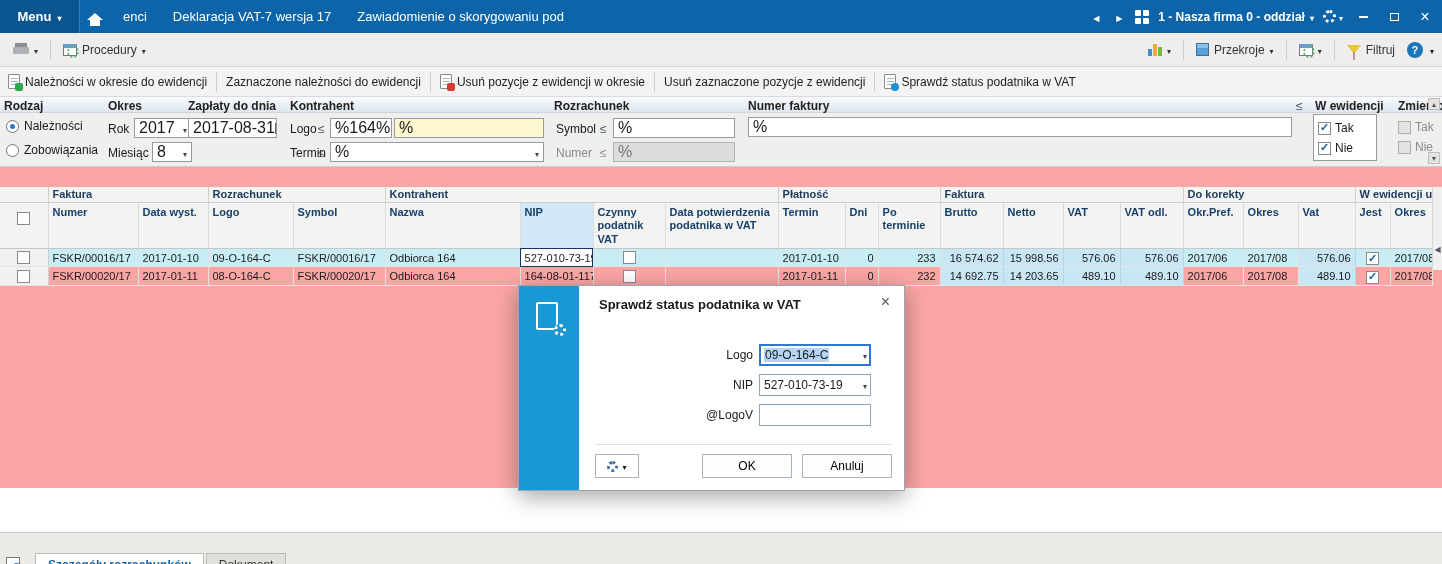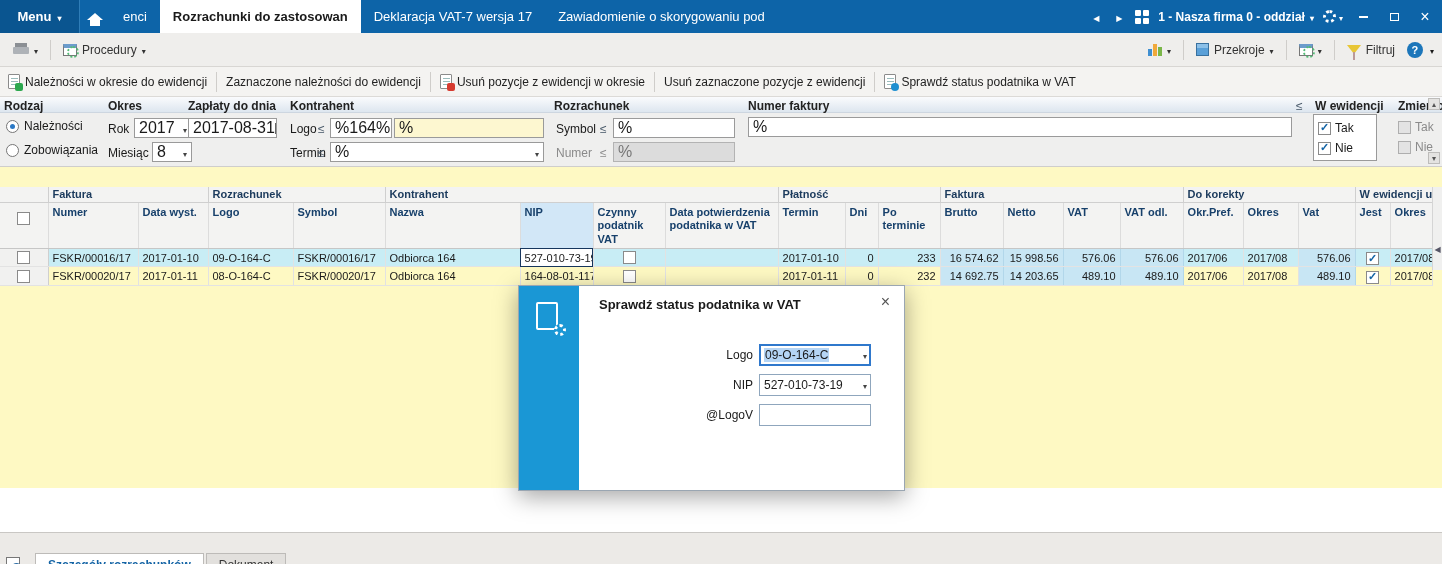--- a/index.html
+++ b/index.html
@@ -1,18 +1,18 @@
 <!DOCTYPE html>
 <html><head>
 <meta charset="utf-8">
 <style>
 *{margin:0;padding:0;box-sizing:border-box}
 html,body{width:1442px;height:564px;overflow:hidden;background:#fff;
   font-family:"Liberation Sans",sans-serif;font-size:12px;color:#1a1a1a}
-.app{position:relative;width:1442px;height:488px;background:#fef9c3}
+.app{position:relative;width:1442px;height:488px;background:#fca5a5}
 
 
 .chev::after{content:"▾";font-size:8px;line-height:1;display:inline-block}
 .gl-left::after{content:"◀";font-size:8px}
 .gl-right::after{content:"▶";font-size:8px}
 .gl-up::after{content:"▴";font-size:8px}
 .gl-down::after{content:"▾";font-size:8px}
 .gl-close::after{content:"×";font-size:16px;line-height:1}
 .gear{width:13px;height:13px;border-radius:50%;border:3px dotted #fff;display:inline-block}
 
@@ -169,21 +169,20 @@
   <div class="topbar">
     <div class="menu-btn">
       <span>Menu</span>
       <span class="chev"></span>
     </div>
     <div class="home-btn">
       <span class="home-ico"></span>
     </div>
     <div class="ttabs">
       <div class="ttab">enci</div>
-      <div class="ttab active">Rozrachunki do zastosowan</div>
       <div class="ttab">Deklaracja VAT-7 wersja 17</div>
       <div class="ttab">Zawiadomienie o skorygowaniu pod</div>
     </div>
     <div class="topbar-right">
       <span class="navarrow gl-left"></span>
       <span class="navarrow gl-right"></span>
       <span class="apps-grid">
           <span></span>
           <span></span>
           <span></span>
@@ -515,20 +514,28 @@
           <span class="chev"></span>
         </div>
       </div>
       <div class="mrow" style="top:118px">
         <span class="mlabel">@LogoV</span>
         <div class="minp">
           <span></span>
         </div>
       </div>
 
+      <div class="modal-footer">
+        <div class="gear-btn">
+          <span class="gear"></span>
+          <span class="chev"></span>
+        </div>
+        <button class="btn ok">OK</button>
+        <button class="btn cancel">Anuluj</button>
+      </div>
     </div>
   </div>
 
   <div class="bottombar">
     <div class="bb-inner">
       <div class="bb-ico">
         <span class="mag"></span>
         <span class="chev"></span>
       </div>
       <div class="btab active">Szczegóły rozrachunków</div>

